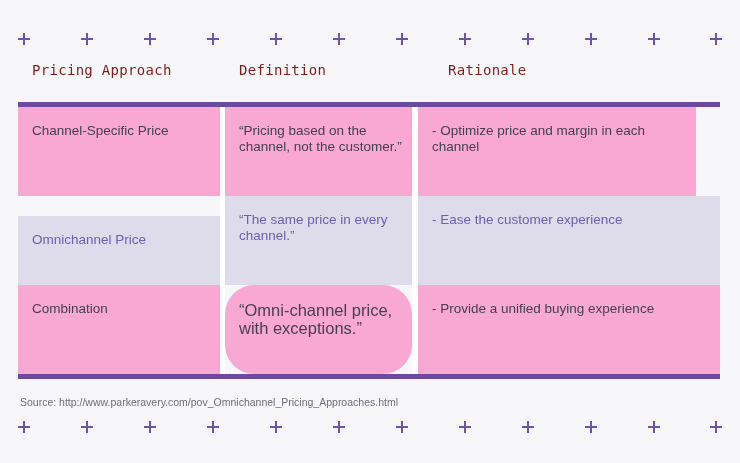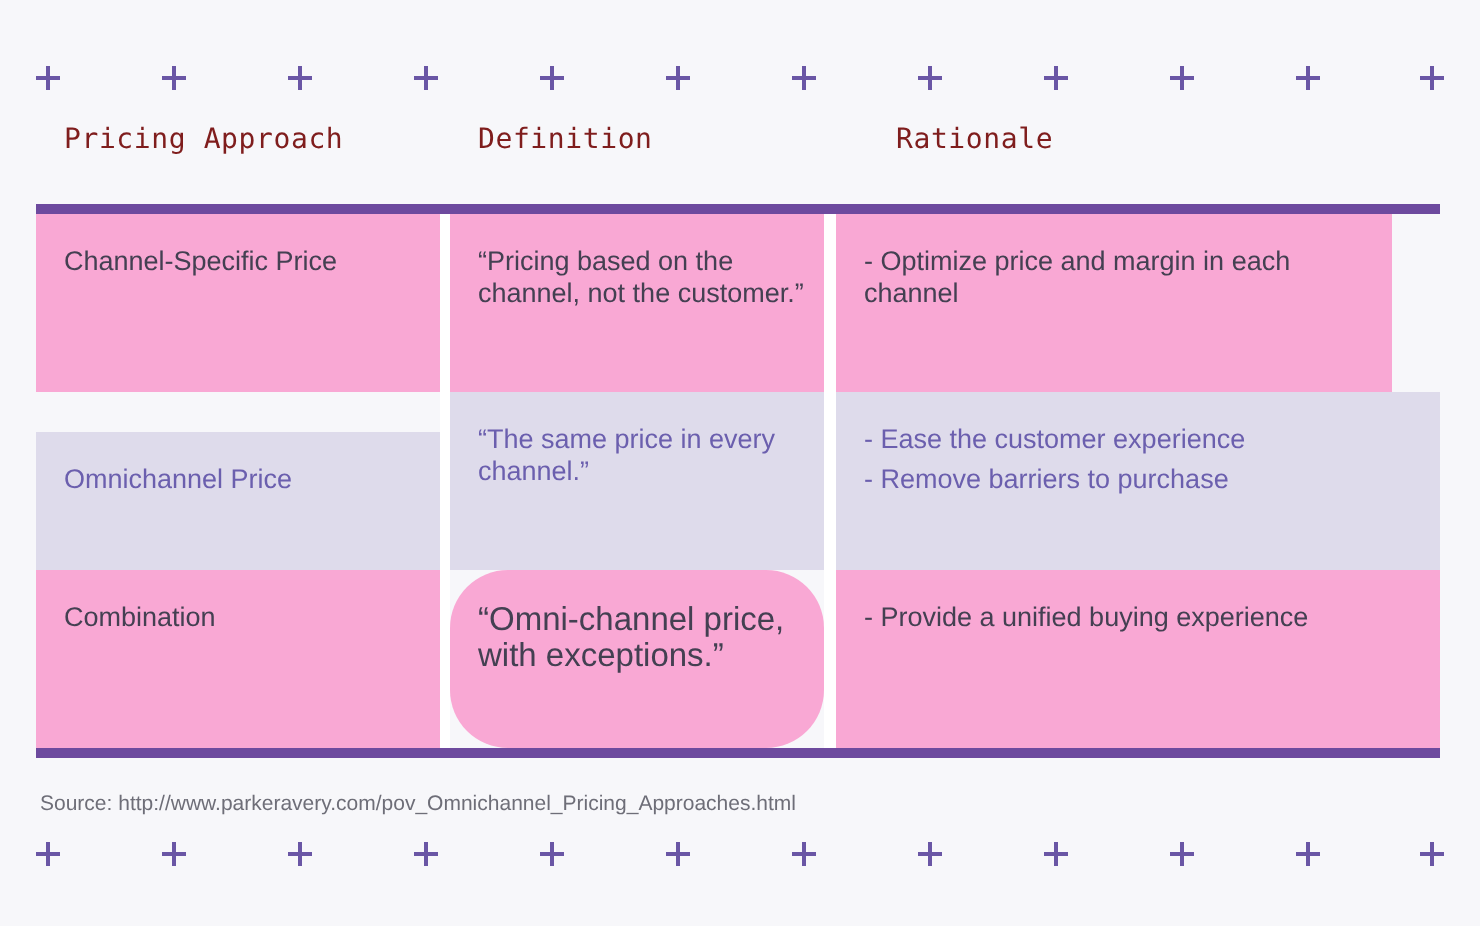--- a/index.html
+++ b/index.html
@@ -83,21 +83,20 @@
 
   <div>
     <div class="cell row-light" style="left:18px;top:196px;width:202px;height:89px;margin-top:20px;">
       <span>Omnichannel Price</span>
     </div>
     <div class="cell row-light" style="left:225px;top:196px;width:187px;height:89px;">
       <span>“The same price in every channel.”</span>
     </div>
     <div class="cell row-light bullets" style="left:418px;top:196px;width:302px;height:89px;">
       <div>- Ease the customer experience</div>
-      <div>- Remove barriers to purchase</div>
     </div>
   </div>
 
   <div>
     <div class="cell row-dark" style="left:18px;top:285px;width:202px;height:89px;">
       <span>Combination</span>
     </div>
     <div class="cell row-dark big" style="left:225px;top:285px;width:187px;height:89px;border-radius:29px;">
       <span>“Omni-channel price, with exceptions.”</span>
     </div>

